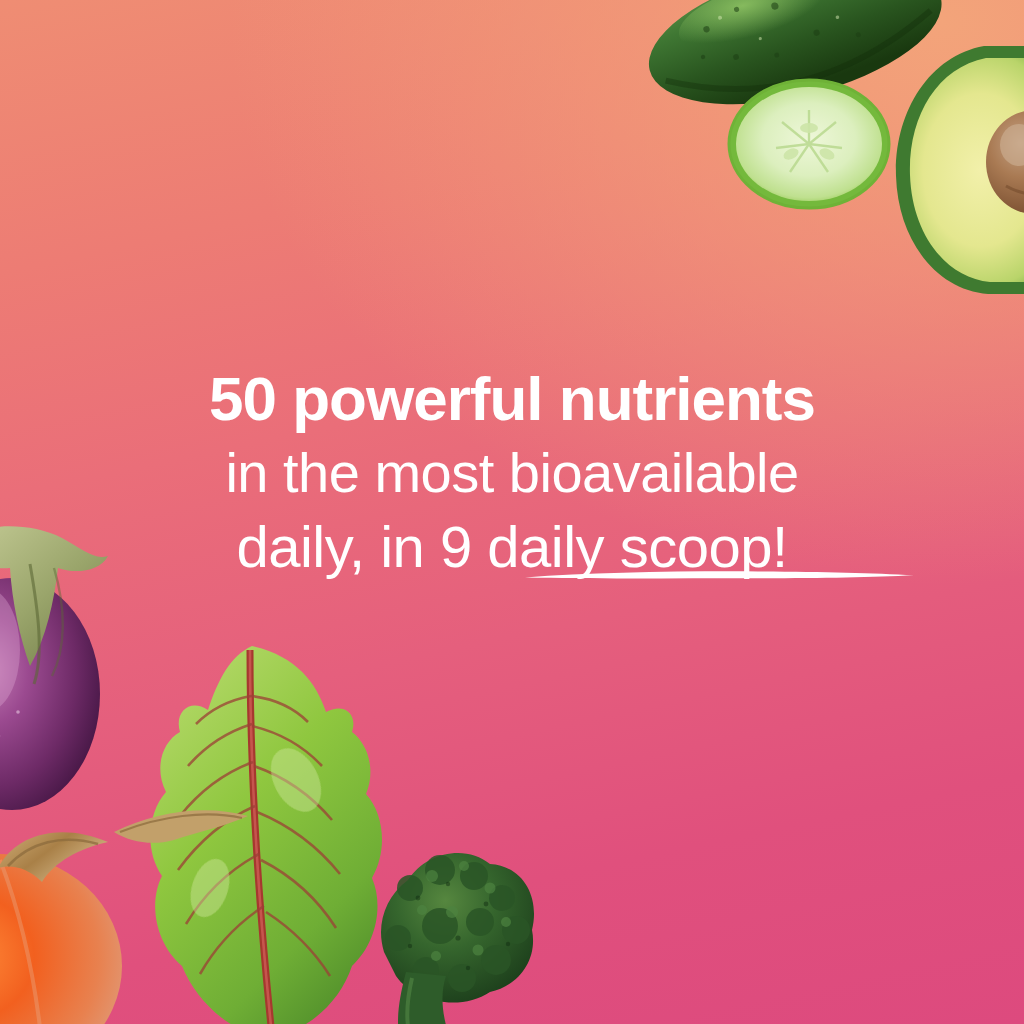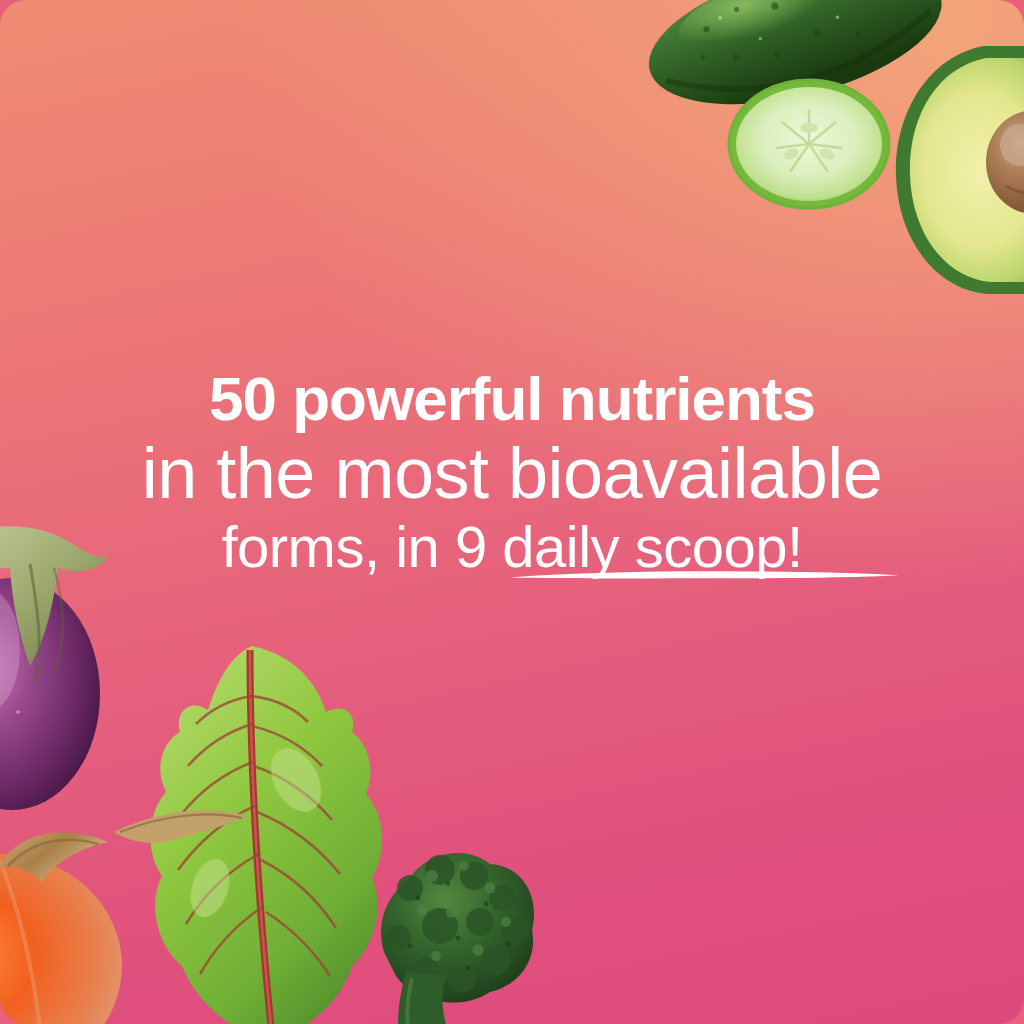--- a/index.html
+++ b/index.html
@@ -6,32 +6,31 @@
   body{
     width:1024px;height:1024px;overflow:hidden;
     font-family:"Liberation Sans", sans-serif;
     background:#e8607c;
   }
   #stage{
     position:relative;width:1024px;height:1024px;overflow:hidden;
     background:
       radial-gradient(120% 95% at 92% 2%, #f3a47a 0%, rgba(243,164,122,0) 58%),
       linear-gradient(168deg, #ef8d73 0%, #ed7c74 22%, #ea6e79 40%, #e55f7d 60%, #e0507d 80%, #dd4a7e 100%);
-    border-radius: 26px;
   }
 
   
   .headline{
     position:absolute;left:0;right:0;top:362px;
     text-align:center;color:#fff;z-index:40;
     letter-spacing:-0.5px;
   }
   .line{display:block;white-space:nowrap;}
   .line1{font-size:62px;font-weight:bold;line-height:74px;letter-spacing:-1px;}
-  .line2{font-size:72px;font-weight:400;line-height:74px;letter-spacing:-0.5px;}
+  .line2{font-size:56px;font-weight:400;line-height:74px;letter-spacing:-0.5px;}
   .line3{font-size:58px;font-weight:400;line-height:74px;letter-spacing:-0.5px;}
   .underline-wrap{position:relative;display:inline-block;}
   .brush{
     position:absolute;left:286px;top:58px;width:396px;height:14px;
     pointer-events:none;
   }
 
   
   .produce{position:absolute;z-index:20;}
   .produce svg{display:block;overflow:visible;}
@@ -288,21 +287,21 @@
         <circle cx="128" cy="142" r="2.2"></circle>
       </g>
       <path d="M66 146 C58 176 56 198 60 212 L110 212 C102 190 100 168 106 150 Z" fill="#2e5c2a"></path>
       <path d="M72 152 C66 178 66 196 70 210" stroke="#4a7d3e" stroke-width="4" fill="none" opacity="0.8"></path>
     </svg>
   </div>
 
   <div class="headline">
     <span class="line line1">50 powerful nutrients</span>
     <span class="line line2">in the most bioavailable</span>
-    <span class="line line3 underline-wrap"><span>forms, in </span><span>9 daily scoop!</span>
+    <span class="line line3 underline-wrap"><span>daily, in </span><span>9 daily scoop!</span>
       <svg class="brush" viewBox="0 0 396 14">
         <path d="M3 9.5 C70 4.6 150 3.0 236 3.4 C300 3.7 350 5.0 392 7.2
                  C350 9.2 300 10.2 236 10.2 C150 10.2 70 11.0 3 9.5 Z" fill="#ffffff"></path>
       </svg>
     </span>
   </div>
 
 </div>
 
 </body></html>

